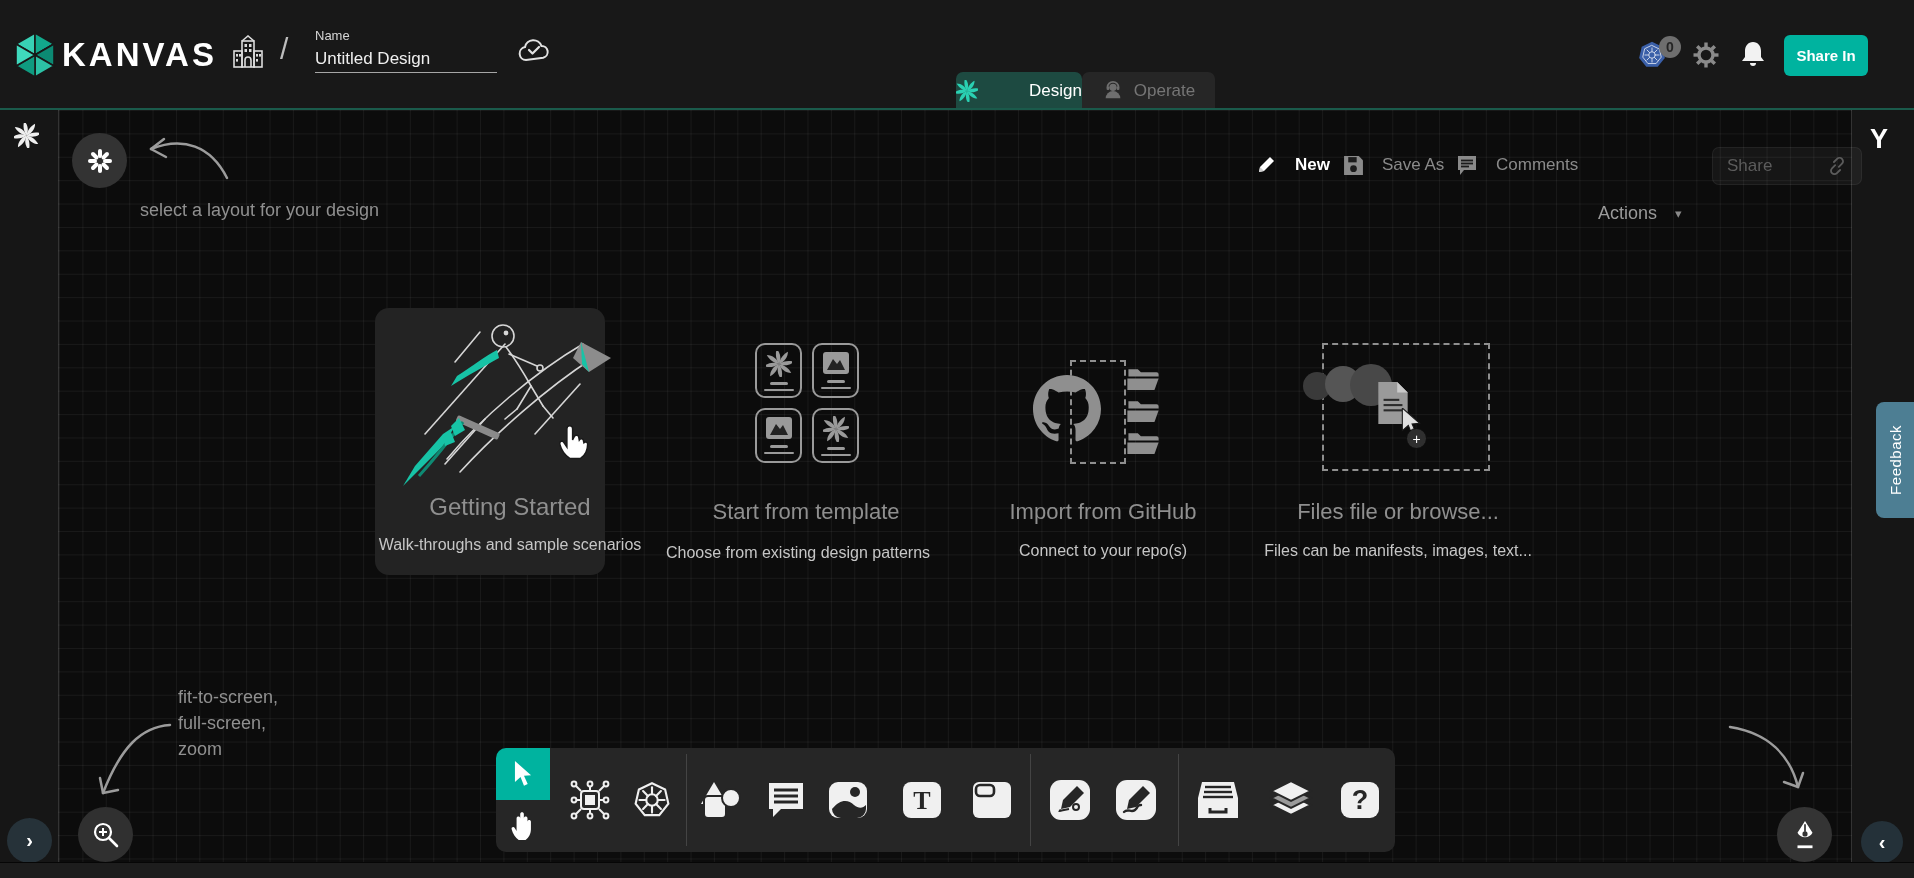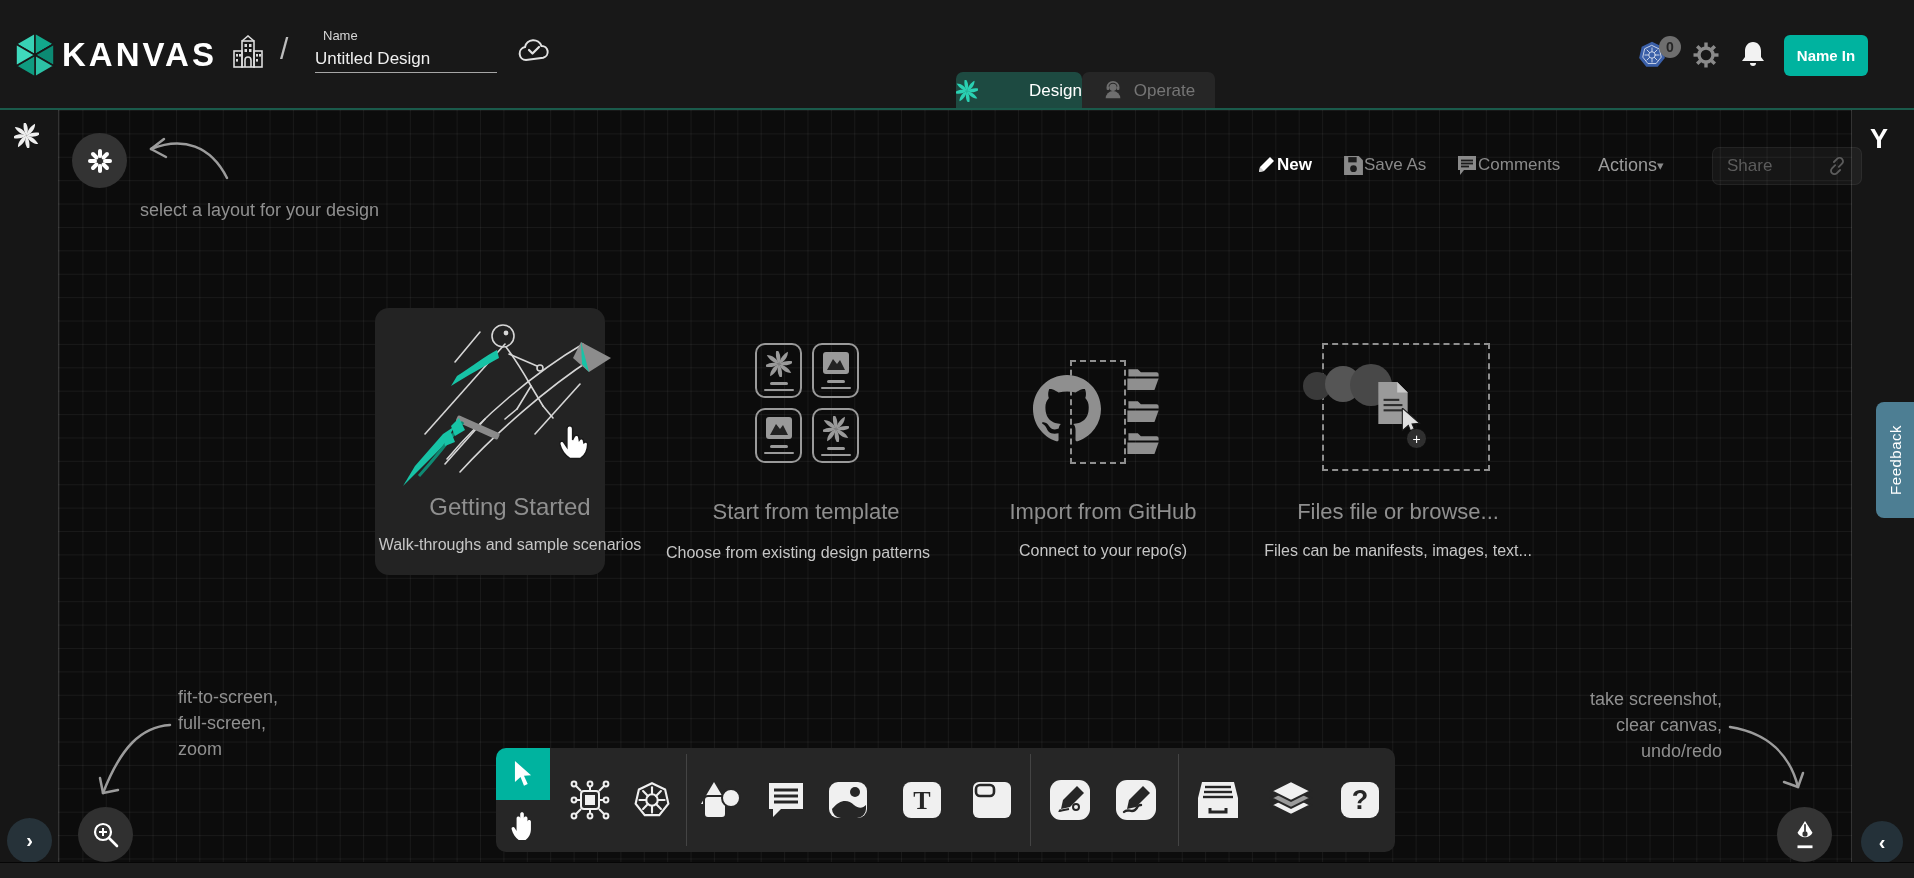--- a/index.html
+++ b/index.html
@@ -4,21 +4,21 @@
 <style>
   html,body{margin:0;padding:0;background:#000;}
   #app{position:relative;width:1914px;height:878px;background:#0c0c0c;overflow:hidden;
        font-family:"Liberation Sans",sans-serif;-webkit-font-smoothing:antialiased;}
   .abs{position:absolute;}
 
   
   #topbar{position:absolute;left:0;top:0;width:1914px;height:110px;background:#181818;}
   #brand-text{position:absolute;left:62px;top:36px;font-size:33px;font-weight:bold;color:#fff;letter-spacing:3px;}
   #slash-sep{position:absolute;left:280px;top:32px;font-size:30px;color:#bdbdbd;font-weight:300;}
-  #name-label{position:absolute;left:315px;top:28px;font-size:13px;color:#d6d6d6;margin-left:8px;}
+  #name-label{position:absolute;left:315px;top:28px;font-size:13px;color:#d6d6d6;}
   #name-input{position:absolute;left:315px;top:46px;width:182px;height:26px;background:transparent;border:none;
               border-bottom:1px solid #a6a6a6;color:#efefef;font-size:17px;font-family:"Liberation Sans",sans-serif;padding:0;outline:none;}
   #k8s-badge{position:absolute;left:1659px;top:36px;width:22px;height:22px;border-radius:50%;background:#6e6e6e;
              color:#252525;font-size:14px;font-weight:bold;display:flex;align-items:center;justify-content:center;}
   #signin-btn{position:absolute;left:1784px;top:35px;width:84px;height:41px;border-radius:6px;background:#00B39F;
               color:#fff;font-size:15px;font-weight:bold;display:flex;align-items:center;justify-content:center;cursor:pointer;}
 
   
   .tab{position:absolute;top:72px;height:38px;display:flex;align-items:center;gap:10px;justify-content:center;
        border-radius:7px 7px 0 0;font-size:17px;cursor:pointer;}
@@ -29,23 +29,23 @@
   
   #grid-area{position:absolute;left:58px;top:110px;width:1792px;height:752px;background:#0c0c0c;
      background-image:linear-gradient(rgba(255,255,255,.055) 1px,transparent 1px),
                       linear-gradient(90deg,rgba(255,255,255,.055) 1px,transparent 1px);
      background-size:23.4px 23.4px;border-left:1px solid rgba(255,255,255,.16);border-right:1px solid rgba(255,255,255,.16);}
   #left-strip{position:absolute;left:0;top:110px;width:58px;height:752px;background:#161616;}
   #right-strip{position:absolute;left:1851px;top:110px;width:63px;height:752px;background:#161616;}
   #bottom-strip{position:absolute;left:0;top:862px;width:1914px;height:16px;background:#1d1d1d;border-top:1px solid #060606;}
 
   
-  .cact{position:absolute;top:147px;height:36px;display:flex;align-items:center;gap:0;font-size:17px;color:#8a8a8a;cursor:pointer;}
+  .cact{position:absolute;top:147px;height:36px;display:flex;align-items:center;gap:18px;font-size:17px;color:#8a8a8a;cursor:pointer;}
   #act-new{left:1255px;color:#fff;font-weight:bold;}
-  #act-actions{font-size:18px;color:#9a9a9a;}
+  #act-actions{font-size:18px;color:#9a9a9a;margin-top:48px;}
   #share-box{position:absolute;left:1712px;top:147px;width:120px;height:36px;border-radius:7px;
              background:rgba(255,255,255,.045);border:1px solid rgba(255,255,255,.06);
              display:flex;align-items:center;justify-content:space-between;padding:0 14px;color:#5c5c5c;font-size:17px;cursor:pointer;}
 
   
   .hint{color:#909090;font-size:18px;line-height:26px;}
   #hint-layout{position:absolute;left:140px;top:197px;text-align:center;}
   #hint-bl{position:absolute;left:178px;top:684px;}
   #hint-br{position:absolute;left:1472px;top:686px;width:250px;text-align:right;}
   .sketch-arrow{stroke:#9c9c9c;stroke-width:2.5;fill:none;stroke-linecap:round;}
@@ -187,21 +187,21 @@
           <line x1="5.7" y1="-5.7" x2="8.8" y2="-8.8"></line>
       </g>
       <circle r="3" fill="#181818"></circle>
     </svg>
 
     <svg class="abs" style="left:1740px;top:40px" width="26" height="30" viewBox="0 0 26 30">
       <path d="M13,2 c-5,0 -8,4 -8,9 v6 l-3,4 h22 l-3,-4 v-6 c0,-5 -3,-9 -8,-9 z" fill="#f2f2f2"></path>
       <path d="M10,23 a3,3 0 0 0 6,0 z" fill="#f2f2f2"></path>
     </svg>
 
-    <div id="signin-btn">Name In</div>
+    <div id="signin-btn">Share In</div>
   </div>
 
   <div class="tab" id="tab-design">
     <svg width="22" height="22" viewBox="-16 -16 32 32" style="color:#2ad0b2">
         <use href="#pinwheel" fill="currentColor"></use>
       </svg>
     <span>Design</span>
   </div>
   <div class="tab" id="tab-operate">
     <svg width="22" height="22" viewBox="0 0 24 24">
@@ -546,25 +546,20 @@
       <circle cx="11" cy="11" r="8" fill="none" stroke="#fff" stroke-width="2.2"></circle>
       <line x1="17" y1="17" x2="25" y2="25" stroke="#fff" stroke-width="2.6" stroke-linecap="round"></line>
       <line x1="7" y1="11" x2="15" y2="11" stroke="#fff" stroke-width="2"></line>
       <line x1="11" y1="7" x2="11" y2="15" stroke="#fff" stroke-width="2"></line>
     </svg>
   </div>
   <div class="circle-btn" id="chev-open-btn">
     <span class="chev">›</span>
   </div>
 
-  <div class="hint" id="hint-br">
-    <div>take screenshot,</div>
-    <div>clear canvas,</div>
-    <div>undo/redo</div>
-  </div>
   <svg class="abs" style="left:1720px;top:715px" width="90" height="85">
     <path class="sketch-arrow" d="M10,12 C48,18 70,40 78,72"></path>
     <path class="sketch-arrow" d="M78,72 l-14,-5 M78,72 l5,-14"></path>
   </svg>
   <div class="circle-btn" id="pen-btn">
     <svg width="26" height="30" viewBox="0 0 24 28">
       <path d="M12,1 L19,12 a8,8 0 0 1 -14,0 z" fill="#fff"></path>
       <circle cx="12" cy="13" r="2.4" fill="#343434"></circle>
       <line x1="12" y1="4" x2="12" y2="11" stroke="#343434" stroke-width="1.6"></line>
       <line x1="5" y1="25" x2="19" y2="25" stroke="#fff" stroke-width="2.6"></line>

